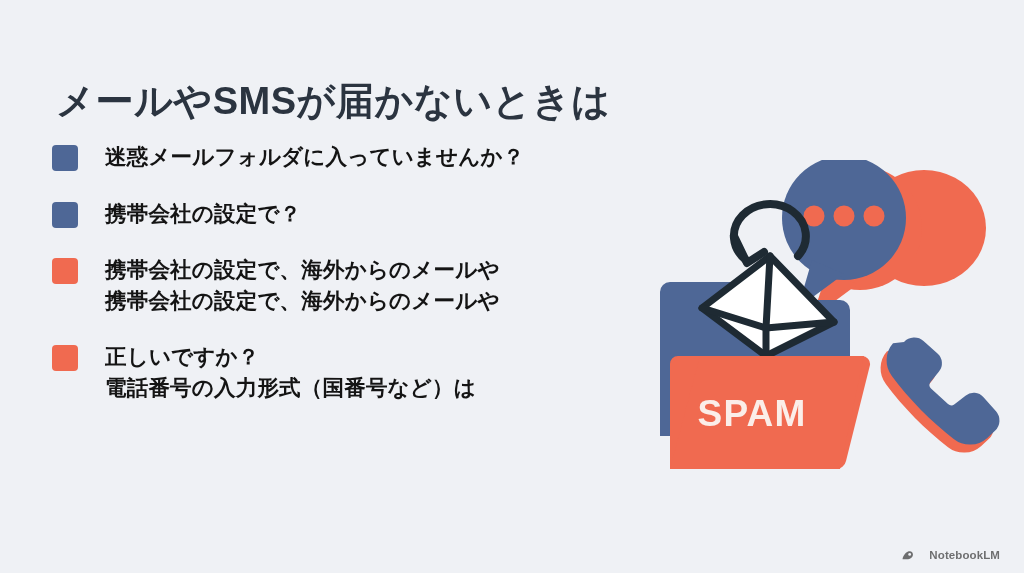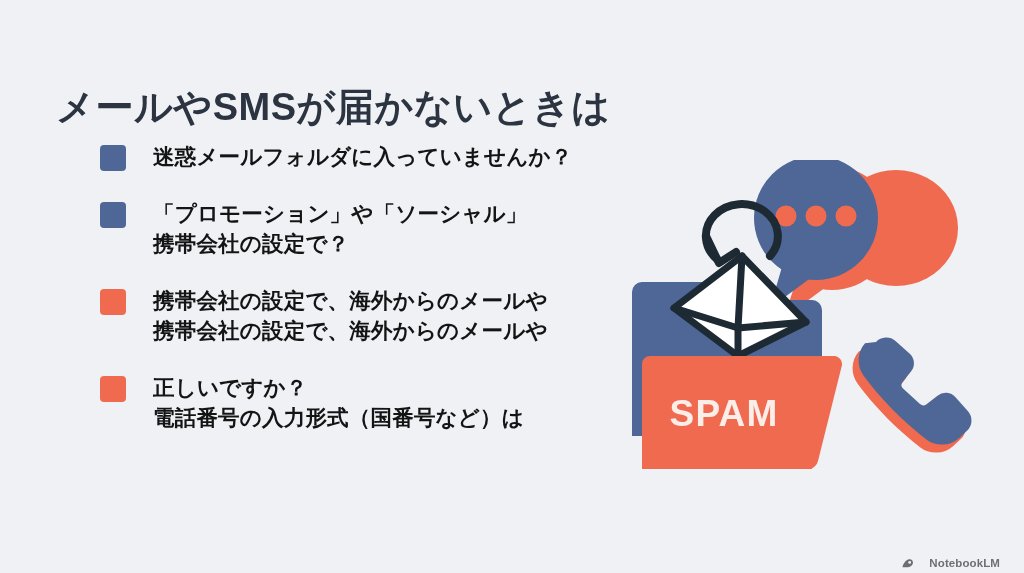--- a/index.html
+++ b/index.html
@@ -21,42 +21,41 @@
     width: 1024px;
     height: 573px;
     background: #eff1f5;
     box-sizing: border-box;
   }
 
   
   .slide-title {
     position: absolute;
     left: 56px;
-    top: 60px;
+    top: 54px;
     font-size: 38px;
     font-weight: 700;
     letter-spacing: 0.5px;
     color: #2b3440;
     line-height: 1.2;
     white-space: nowrap;
   }
 
   
   .bullet-list {
     position: absolute;
     left: 52px;
     top: 142px;
     width: 580px;
   }
 
   .bullet-item {
     display: flex;
     align-items: flex-start;
     margin-bottom: 26px;
-    margin-left: 48px;
   }
 
   .bullet-marker {
     flex: 0 0 auto;
     width: 26px;
     height: 26px;
     border-radius: 4px;
     margin-top: 3px;
     margin-right: 27px;
   }
@@ -68,32 +67,32 @@
     font-weight: 700;
     color: #141414;
     line-height: 1.42;
     letter-spacing: 0.2px;
   }
   .bullet-text .line { display: block; white-space: nowrap; }
 
   
   .illustration {
     position: absolute;
-    left: 624px;
+    left: 652px;
     top: 160px;
     width: 360px;
     height: 310px;
   }
   .illustration svg { display: block; width: 100%; height: 100%; }
 
   
   .footer-watermark {
     position: absolute;
     right: 24px;
-    bottom: 4px;
+    bottom: 12px;
     display: flex;
     align-items: center;
     gap: 15px;
     opacity: 0.72;
   }
   .footer-watermark .wm-icon {
     width: 13px;
     height: 13px;
     display: block;
   }
@@ -116,21 +115,20 @@
     <div class="bullet-item">
       <span class="bullet-marker blue" style="background: rgb(78, 103, 150);"></span>
       <div class="bullet-text">
         <span class="line">迷惑メールフォルダに入っていませんか？</span>
       </div>
     </div>
 
     <div class="bullet-item">
       <span class="bullet-marker blue" style="background: rgb(78, 103, 150);"></span>
       <div class="bullet-text">
-        <span class="line">「プロモーション」や「ソーシャル」</span>
         <span class="line">携帯会社の設定で？</span>
       </div>
     </div>
 
     <div class="bullet-item">
       <span class="bullet-marker orange" style="background: rgb(240, 106, 80);"></span>
       <div class="bullet-text">
         <span class="line">携帯会社の設定で、海外からのメールや</span>
         <span class="line">携帯会社の設定で、海外からのメールや</span>
       </div>

